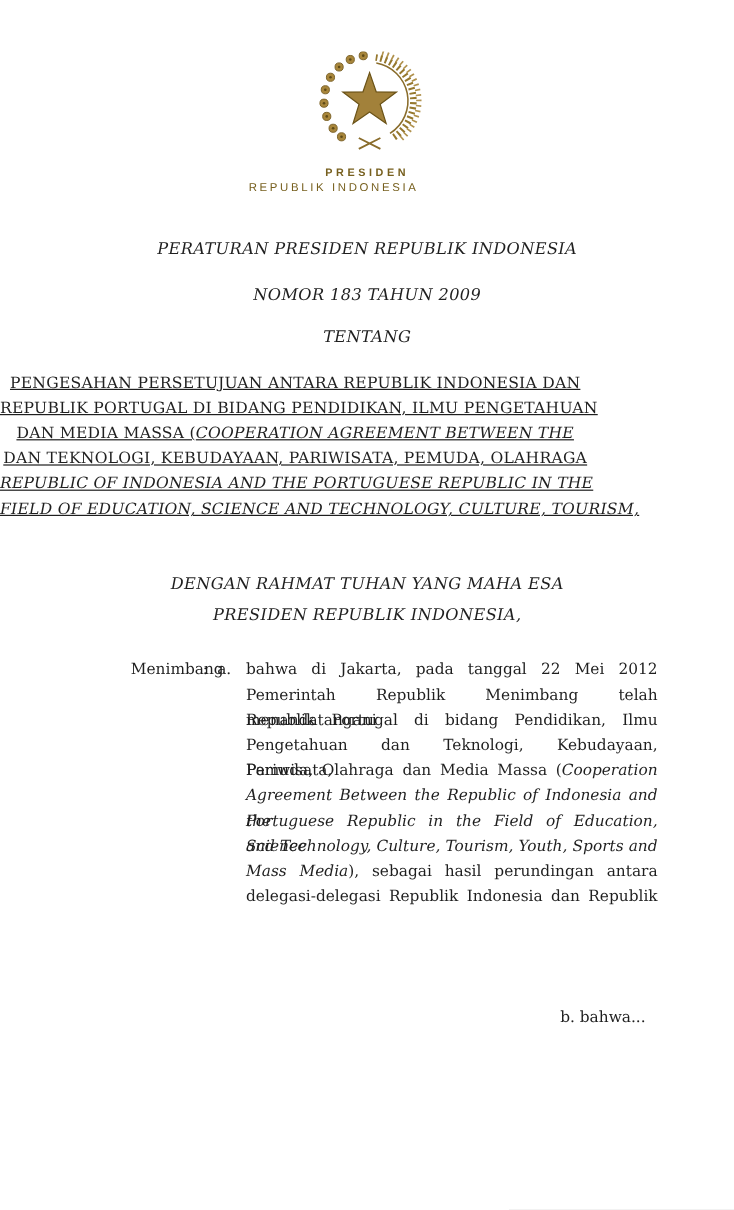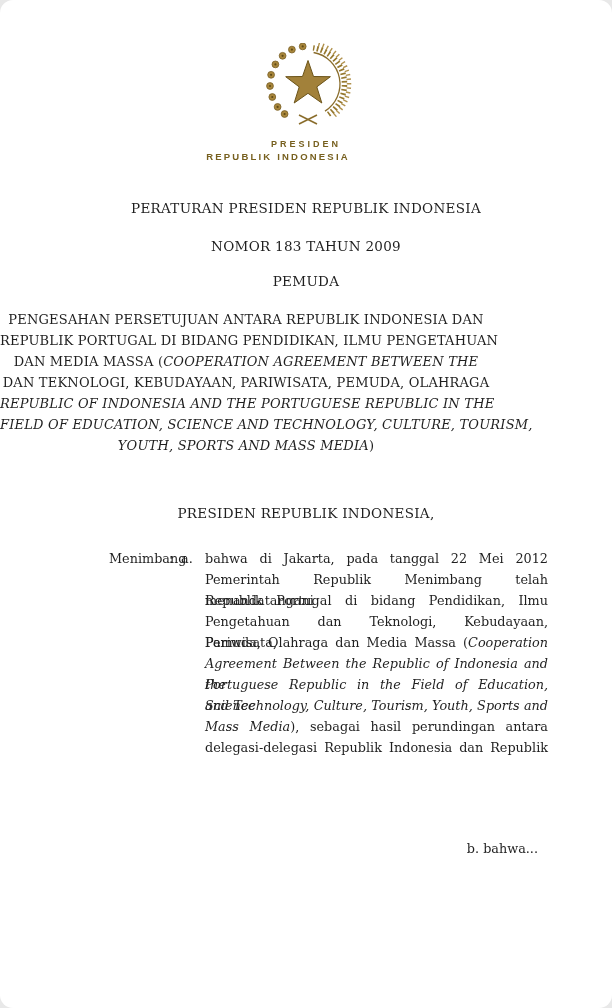--- a/index.html
+++ b/index.html
@@ -5,43 +5,42 @@
 <style>
   html,body{margin:0;padding:0;background:#e8e8e8;}
   .page{
     position:relative;
     width:612px;height:1008px;
     margin:0 auto;
     background:var(--paper,#fff);
     font-family:"DejaVu Serif", serif;
     color:var(--ink,#1f1f1f);
     overflow:hidden;
-    border-radius:13px;
   }
   
   .emblem-svg{position:absolute;left:258px;top:43px;width:100px;height:86px;}
   .emblem-t1{
     position:absolute;top:139px;left:0;width:612px;text-align:center;
     font-family:"Liberation Sans", sans-serif;font-size:9px;font-weight:bold;
     letter-spacing:3px;color:var(--bronze,#77601f);
   }
   .emblem-t2{
     position:absolute;top:151px;left:0;width:556px;text-align:center;
-    font-family:"Liberation Sans", sans-serif;font-size:9.5px;font-weight:bold;
+    font-family:"Liberation Sans", sans-serif;font-size:9.5px;font-weight:normal;
     letter-spacing:2.2px;color:var(--bronze,#77601f);
   }
   
-  .h{position:absolute;left:0;width:612px;text-align:center;font-size:13.5px;letter-spacing:.3px;white-space:nowrap;}
+  .h{position:absolute;left:0;width:612px;text-align:center;font-size:13.5px;letter-spacing:.3px;white-space:nowrap;font-style:italic;}
   .doc-type{top:200px;}
   .number{top:238px;}
   .tentang{top:273px;}
   .invocation{top:479px;}
   .authority{top:505px;}
   
-  .title-block{position:absolute;left:0;top:309px;width:492px;font-size:13px;letter-spacing:.2px;}
+  .title-block{position:absolute;left:0;top:309px;width:492px;font-size:13px;letter-spacing:.2px;text-decoration:underline;}
   .title-block .tline{height:21px;line-height:21px;text-align:center;white-space:nowrap;}
   
   .considering{position:absolute;left:85px;top:548px;width:453px;font-size:12.8px;line-height:21px;}
   .c-label{position:absolute;left:0;top:0;margin-left:24px;}
   .c-colon{position:absolute;left:84px;top:0;}
   .c-marker{position:absolute;left:96px;top:0;}
   .c-lines{margin-left:120px;width:343px;}
   .c-lines .tline{height:21px;line-height:21px;text-align:justify;text-align-last:justify;}
   .c-lines .tline.last{text-align-last:left;}
   .it{font-style:italic;}
@@ -85,32 +84,32 @@
     <path d="M41 72 L59 81 M59 72 L41 81" stroke="#8a6d2c" stroke-width="1.6" fill="none"></path>
 
     <polygon points="50,17.5 55.5,33.5 72.4,33.7 58.8,43.9 63.8,60.0 50,50.3 36.2,60.0 41.2,43.9 27.7,33.7 44.5,33.5" fill="#a2813a" stroke="#6b5318" stroke-width="1"></polygon>
   </svg>
 
   <div class="emblem-t1">PRESIDEN</div>
   <div class="emblem-t2">REPUBLIK INDONESIA</div>
 
   <div class="h doc-type">PERATURAN PRESIDEN REPUBLIK INDONESIA</div>
   <div class="h number">NOMOR 183 TAHUN 2009</div>
-  <div class="h tentang">PEMUDA</div>
+  <div class="h tentang">TENTANG</div>
 
   <div class="title-block">
       <div class="tline"><span>PENGESAHAN PERSETUJUAN ANTARA REPUBLIK INDONESIA DAN</span></div>
       <div class="tline"><span>REPUBLIK PORTUGAL DI BIDANG PENDIDIKAN, ILMU PENGETAHUAN</span></div>
       <div class="tline"><span>DAN MEDIA MASSA (</span><span class="it">COOPERATION AGREEMENT BETWEEN THE</span></div>
       <div class="tline"><span>DAN TEKNOLOGI, KEBUDAYAAN, PARIWISATA, PEMUDA, OLAHRAGA</span></div>
       <div class="tline"><span class="it">REPUBLIC OF INDONESIA AND THE PORTUGUESE REPUBLIC IN THE</span></div>
       <div class="tline"><span class="it">FIELD OF EDUCATION, SCIENCE AND TECHNOLOGY, CULTURE, TOURISM,</span></div>
-      <div class="tline last"><span class="it">YOUTH, SPORTS AND MASS MEDIA</span><span>)</span></div>
     </div>
 
+  <div class="h invocation">DENGAN RAHMAT TUHAN YANG MAHA ESA</div>
   <div class="h authority">PRESIDEN REPUBLIK INDONESIA,</div>
 
   <div class="considering">
     <span class="c-label">Menimbang</span>
     <span class="c-colon">:</span>
     <span class="c-marker">a.</span>
     <div class="c-lines">
         <div class="tline"><span>bahwa di Jakarta, pada tanggal 22 Mei 2012</span></div>
         <div class="tline"><span>Pemerintah Republik Menimbang telah menandatangani</span></div>
         <div class="tline"><span>Republik Portugal di bidang Pendidikan, Ilmu</span></div>

